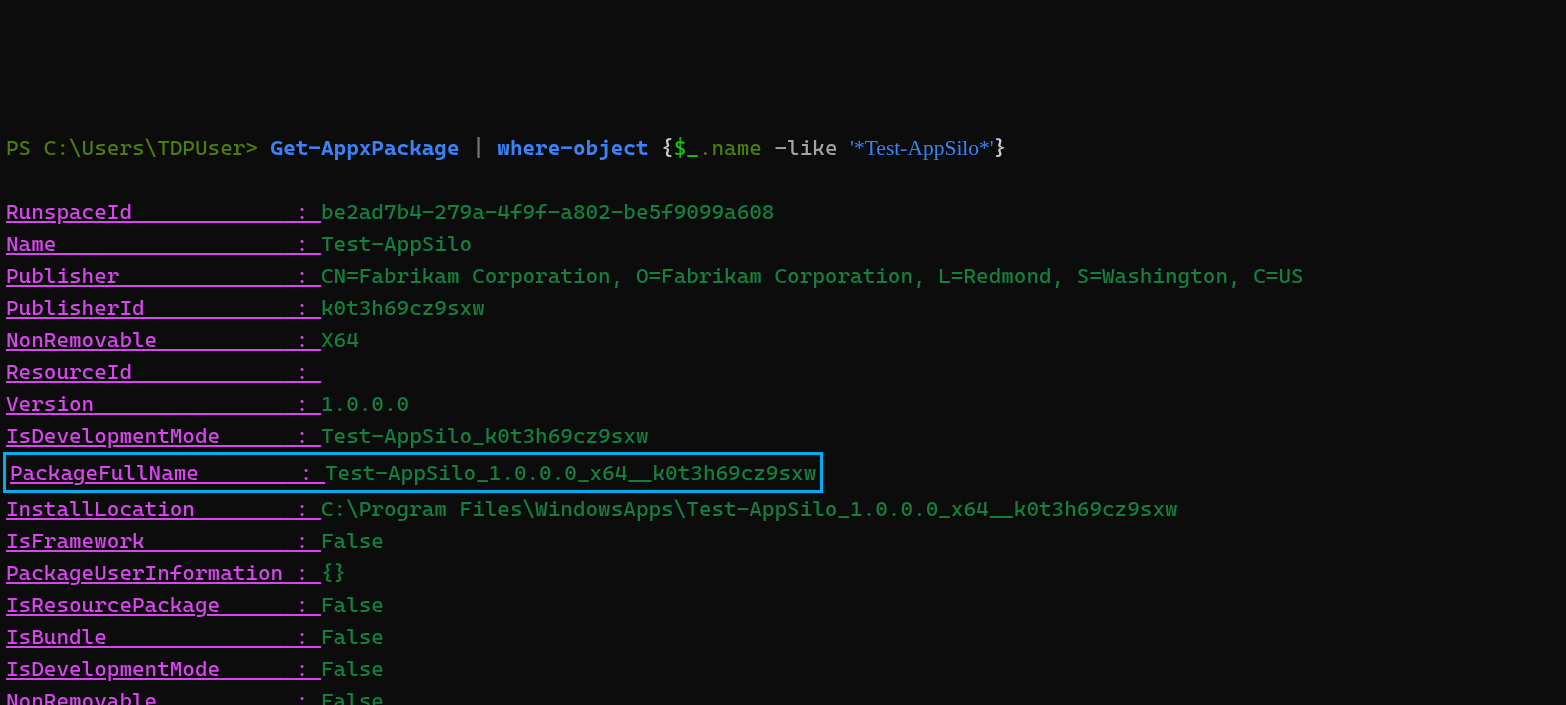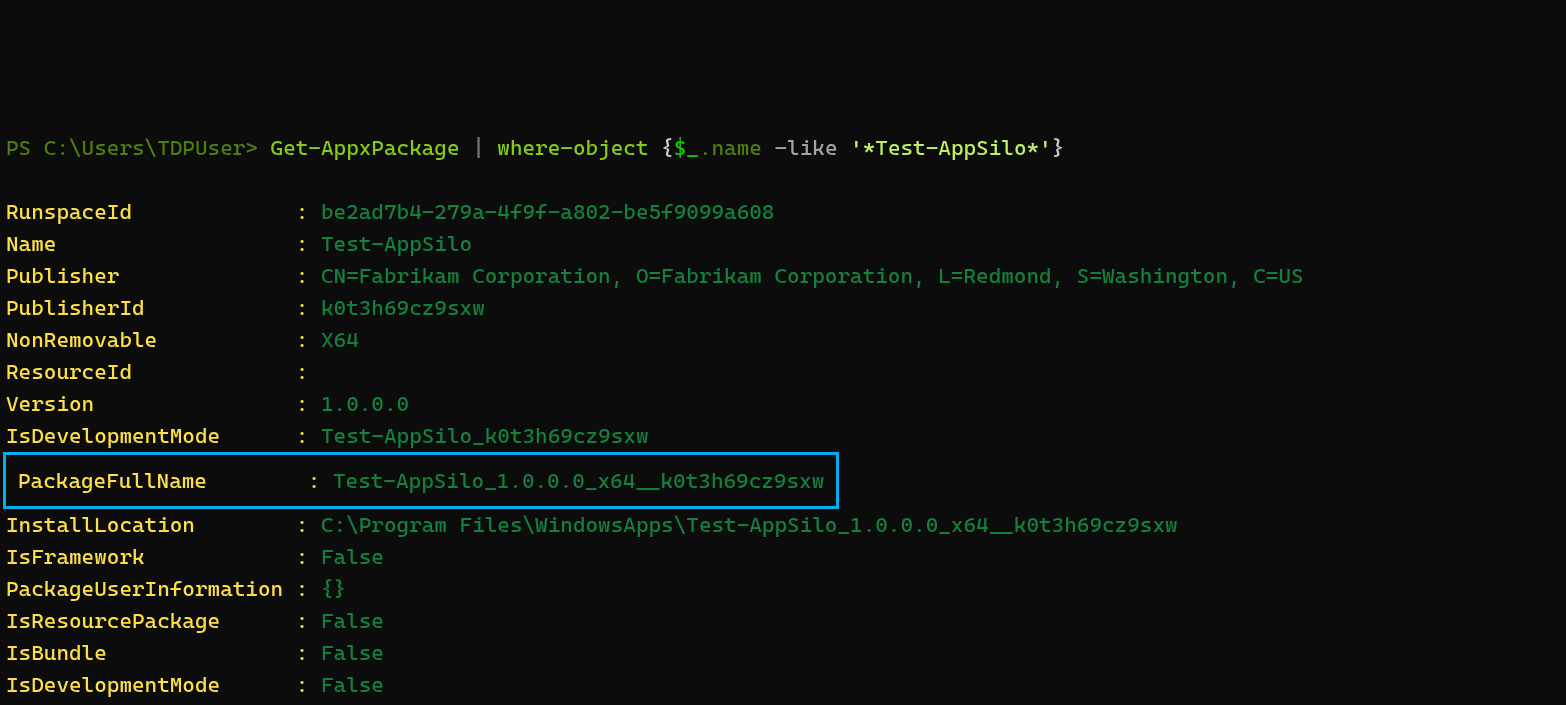--- a/index.html
+++ b/index.html
@@ -9,35 +9,35 @@
     font-family: "Cascadia Code", "Consolas", monospace;
     font-size: 21.5px;
     line-height: 32px;
     color: #cccccc;
     white-space: pre;
     width: 1566px;
     box-sizing: border-box;
     overflow: hidden;
   }
   .prompt-ps   { color: #4d7c0f; }
-  .cmd-yellow  { color: #84cc16; }
+  .cmd-yellow  { color: #3b82f6; font-weight: bold; }
   .pipe        { color: #767676; }
   .param-gray  { color: #a3a3a3; }
   .dollar      { color: #16c60c; }
-  .str-cyan    { color: #bef264; }
+  .str-cyan    { color: #3b82f6; font-family: Liberation Serif, serif; }
   .brace       { color: #cccccc; }
-  .key-green   { color: #fde047; }
+  .key-green   { color: #d946ef; text-decoration: underline; }
   .val-gray    { color: #15803d; }
   .row { display: inline; }
   .hl-row {
     border: 3px solid #00aeef;
     box-sizing: border-box;
     display: inline-block;
     line-height: 27px;
-    padding: 12px;
+    padding: 4px;
     margin-left: -3px;
   }
 </style>
 </head>
 <body>
 
 
 
 <div><span class="row"><span class="prompt-ps">PS </span><span class="prompt-ps">C:\Users\TDPUser</span><span class="prompt-ps">&gt; </span><span class="cmd-yellow">Get-AppxPackage</span><span class="pipe"> | </span><span class="cmd-yellow">where-object </span><span class="brace">{</span><span class="dollar">$_</span><span class="prompt-ps">.name </span><span class="param-gray">-like </span><span class="str-cyan">'*Test-AppSilo*'</span><span class="brace">}</span></span>
 

